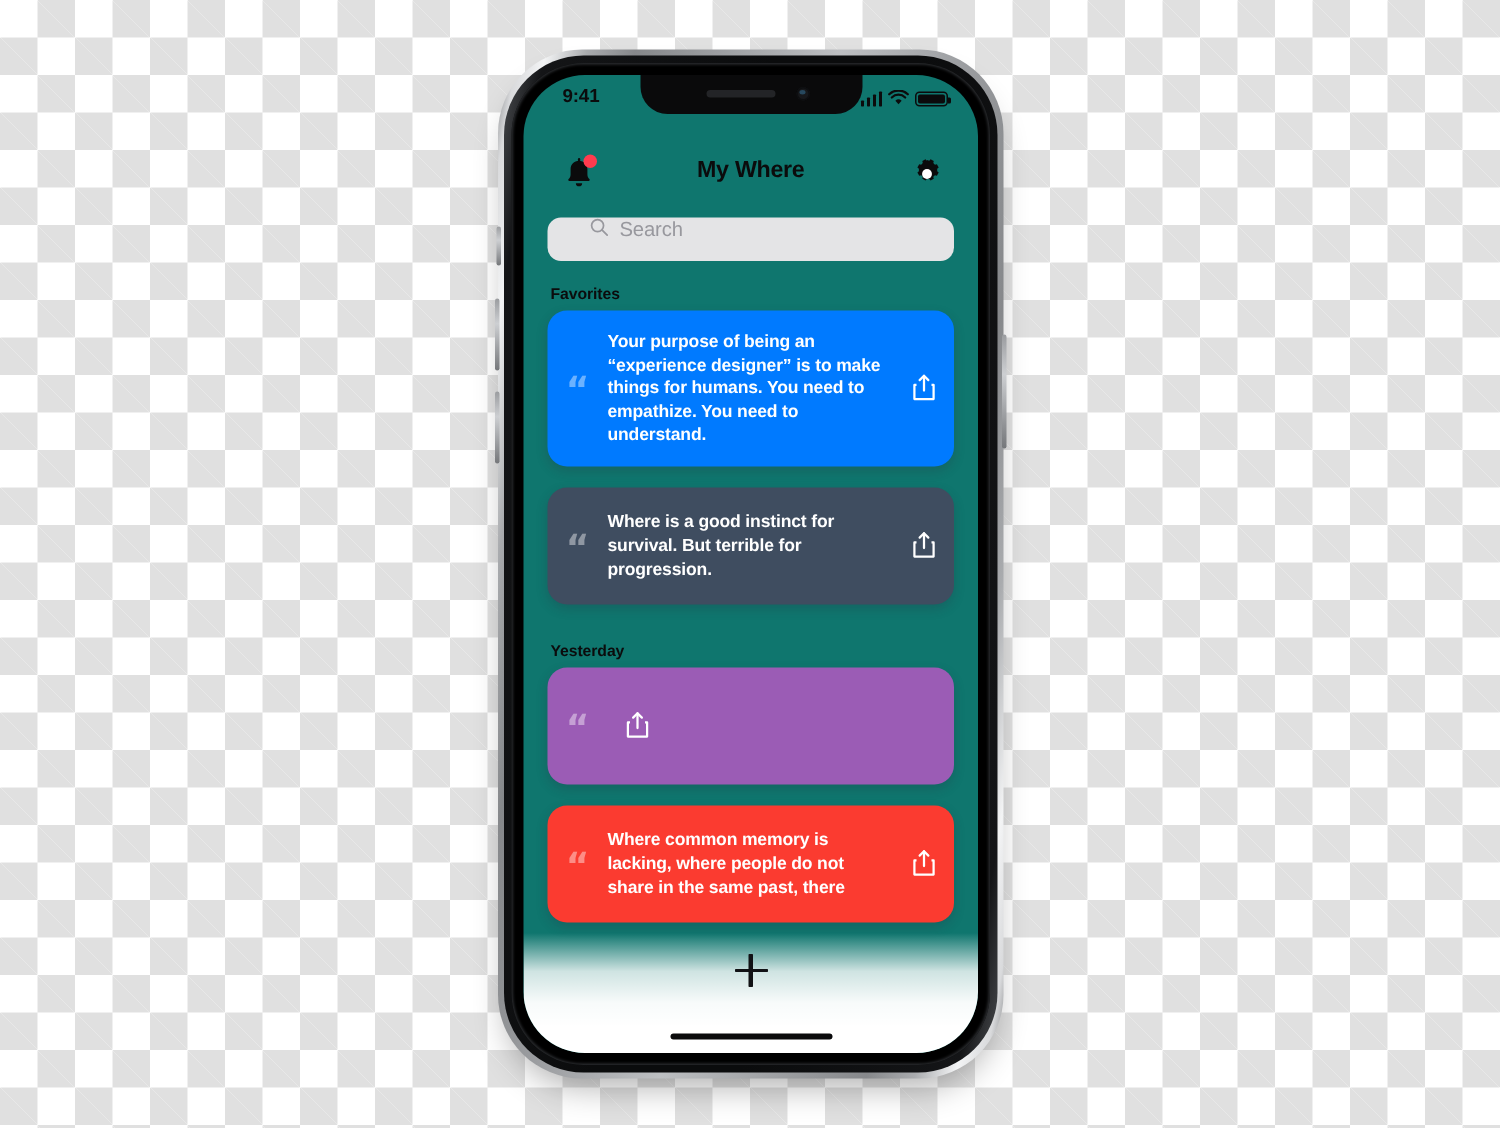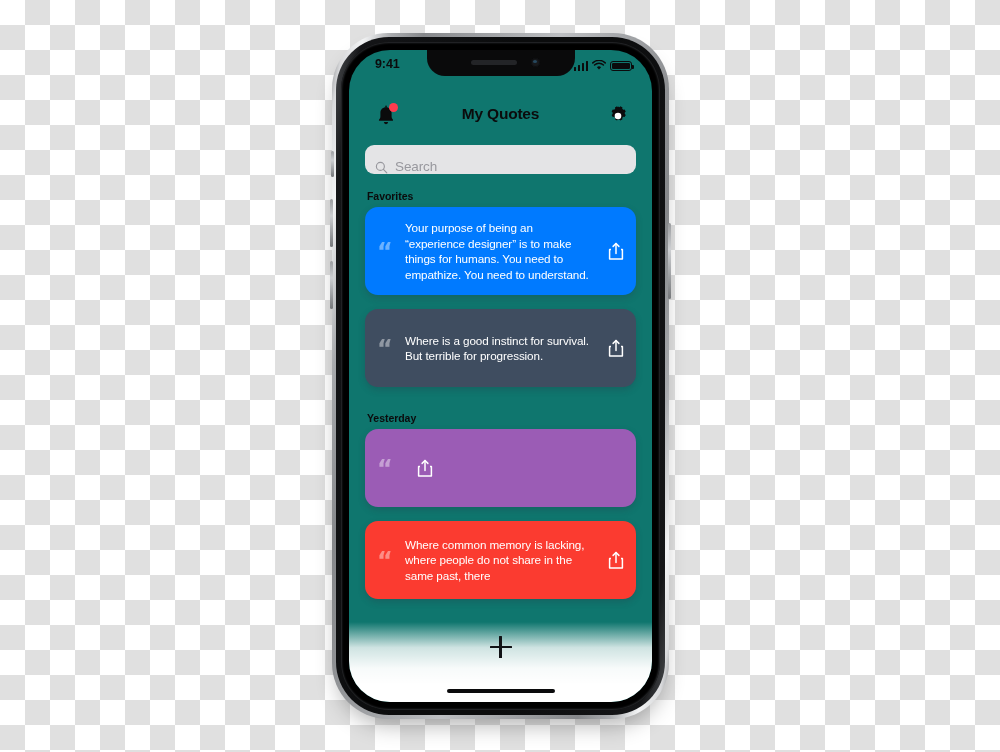--- a/index.html
+++ b/index.html
@@ -255,22 +255,22 @@
   
   .searchbar {
     position: absolute;
     left: 16px;
     top: 95px;
     width: 271px;
     height: 29px;
     border-radius: 9px;
     background: #e4e4e6;
     display: flex;
-    align-items: flex-end;
-    padding: 0 10px;
+    align-items: flex-start;
+    padding: 0 28px;
     box-sizing: border-box;
     z-index: 20;
     cursor: text;
   }
   .search-ico { width: 13px; height: 13px; flex: 0 0 auto; margin-right: 7px; }
   .search-ph {
     font-size: 13.5px;
     color: #98989e;
     letter-spacing: -0.1px;
   }
@@ -311,21 +311,21 @@
     font-size: 24px;
     font-weight: bold;
     line-height: 0.6;
     color: rgba(255,255,255,0.42);
     user-select: none;
     padding-top: 2px;
   }
   .card-text {
     flex: 1 1 auto;
     font-size: 11.7px;
-    font-weight: normal;
+    font-weight: bold;
     line-height: 1.33;
     color: #ffffff;
     letter-spacing: -0.1px;
     padding-right: 4px;
   }
   .card-share {
     flex: 0 0 auto;
     width: 40px;
     display: flex;
     align-items: center;
@@ -425,21 +425,21 @@
 
     <div class="app-header">
       <div class="bell-btn">
         <svg viewBox="0 0 26 26" width="26" height="26">
           <path d="M13 4.2 c3.3 0 5.6 2.4 5.6 5.6 v3.6 c0 1.4 .6 2.3 1.3 3 .5 .5 .2 1.3 -.5 1.3 H6.6 c-.7 0 -1 -.8 -.5 -1.3 .7 -.7 1.3 -1.6 1.3 -3 V9.8 c0 -3.2 2.3 -5.6 5.6 -5.6 Z" fill="#0b0b0c"></path>
           <path d="M10.9 19.1 h4.2 a2.1 2.1 0 0 1 -4.2 0 Z" fill="#0b0b0c"></path>
           <rect x="12.3" y="2.4" width="1.5" height="2.4" rx="0.7" fill="#0b0b0c"></rect>
         </svg>
         <div class="bell-badge"></div>
       </div>
-      <div class="app-title">My Quotes</div>
+      <div class="app-title">My Where</div>
       <div class="gear-btn">
         <svg viewBox="0 0 24 24" width="24" height="24">
           <path d="M12 2.6 l1.5 .6 .9 -1.0 2.1 1.2 -.3 1.3 1.1 1.1 1.3 -.3 1.2 2.1 -1.0 .9 .0 1.6 1.0 .9 -1.2 2.1 -1.3 -.3 -1.1 1.1 .3 1.3 -2.1 1.2 -.9 -1.0 -1.6 .0 -.9 1.0 -2.1 -1.2 .3 -1.3 -1.1 -1.1 -1.3 .3 -1.2 -2.1 1.0 -.9 .0 -1.6 -1.0 -.9 1.2 -2.1 1.3 .3 1.1 -1.1 -.3 -1.3 2.1 -1.2 .9 1.0 Z" fill="#0b0b0c"></path>
           <circle cx="12" cy="12" r="3.3" fill="#ffffff"></circle>
         </svg>
       </div>
     </div>
 
     <div class="searchbar">
       <svg class="search-ico" viewBox="0 0 14 14">

